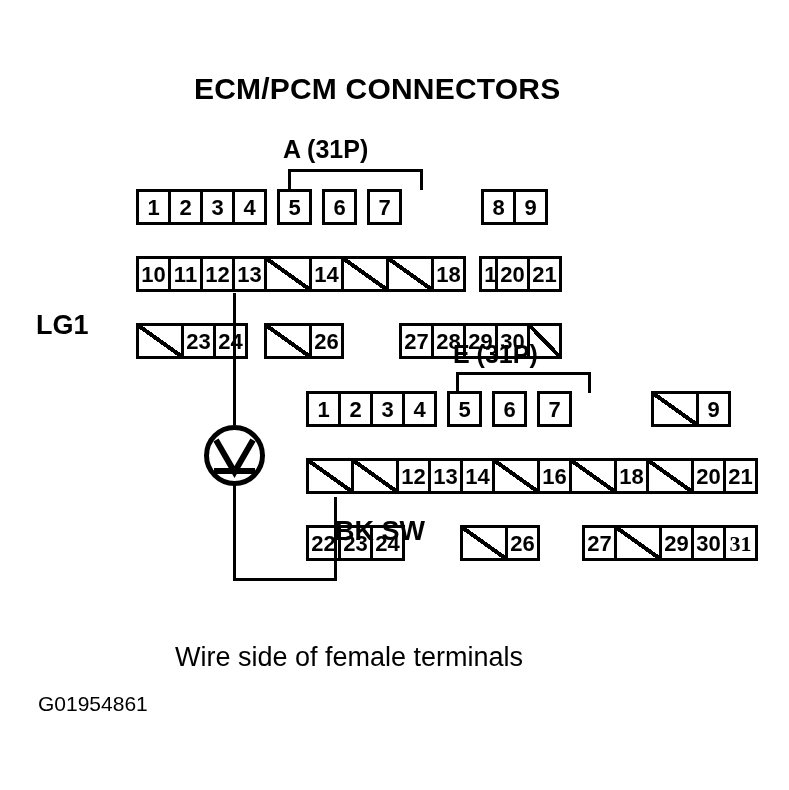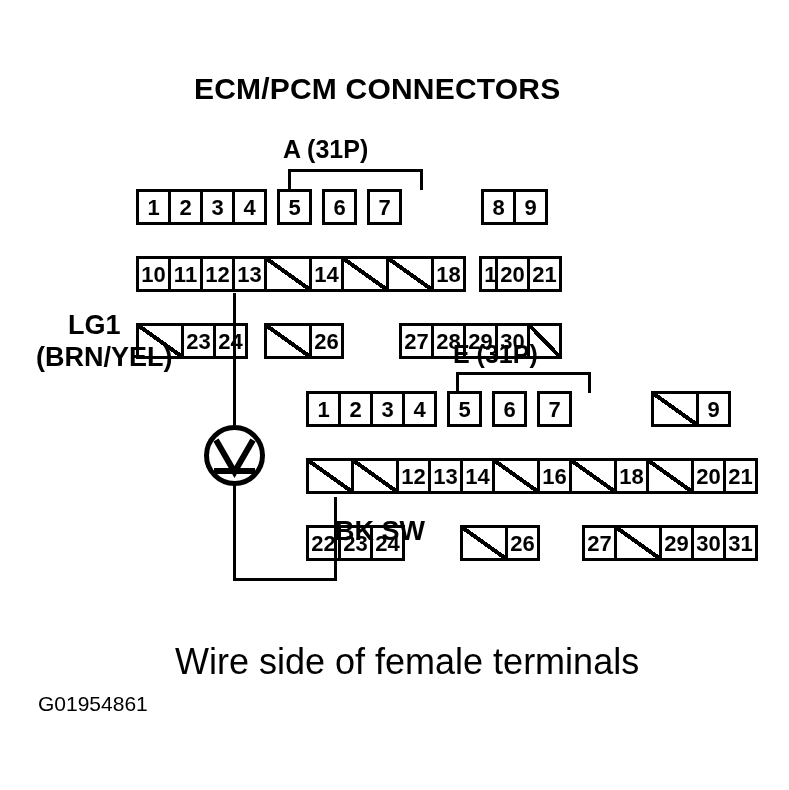--- a/index.html
+++ b/index.html
@@ -37,28 +37,28 @@
     top: 137px;
     font-size: 25px;
     font-weight: bold;
   }
   #conn-e-title {
     left: 453px;
     top: 342px;
     font-size: 25px;
     font-weight: bold;
   }
-  #lg1-l1 { left: 36px; top: 312px; font-size: 27px; font-weight: bold; margin-left: 32px; }
+  #lg1-l1 { left: 36px; top: 312px; font-size: 27px; font-weight: bold; }
   #lg1-l2 { left: 36px; top: 344px; font-size: 27px; font-weight: bold; }
   #bksw-l1 { left: 335px; top: 518px; font-size: 27px; font-weight: bold; }
   #bksw-l2 { left: 335px; top: 550px; font-size: 27px; font-weight: bold; }
   #caption {
     left: 175px;
     top: 644px;
-    font-size: 36px;
+    font-size: 27px;
   }
   #fig-id {
     left: 38px;
     top: 693px;
     font-size: 21px;
   }
 
   
   .connector { position: absolute; }
   .row { position: relative; height: 36px; }
@@ -208,26 +208,25 @@
       <div class="cell" style="left:32px; top:68px;">23</div>
       <div class="cell" style="left:64px; top:68px;">24</div>
       <div class="cell blank" style="left:96px; top:68px; width:58px;"></div>
       <div class="cell diag" style="left:154px; top:68px; width:48px;"></div>
       <div class="cell" style="left:199px; top:68px;">26</div>
       <div class="cell blank" style="left:231px; top:68px; width:45px;"></div>
       <div class="cell" style="left:276px; top:68px;">27</div>
       <div class="cell diag" style="left:308px; top:68px; width:48px;"></div>
       <div class="cell" style="left:353px; top:68px;">29</div>
       <div class="cell" style="left:385px; top:68px;">30</div>
-      <div class="cell" style="left:417px; top:68px;">31</div>
+      <div class="cell" style="left:417px; top:68px;font-family:Liberation Serif, serif;">31</div>
     </div>
   </div>
 
   <div class="txt" id="lg1-l1">LG1</div>
-  <div class="txt" id="lg1-l2">(BRN/YEL)</div>
   <div class="txt" id="bksw-l1">BK SW</div>
 
   <div class="wire-v" style="left:233px; top:293px; height:132px;"></div>
 
   <div class="wire-v" style="left:233px; top:485px; height:96px;"></div>
 
   <div class="wire-h" style="left:233px; top:578px; width:104px;"></div>
 
   <div class="wire-v" style="left:334px; top:497px; height:84px;"></div>
 

